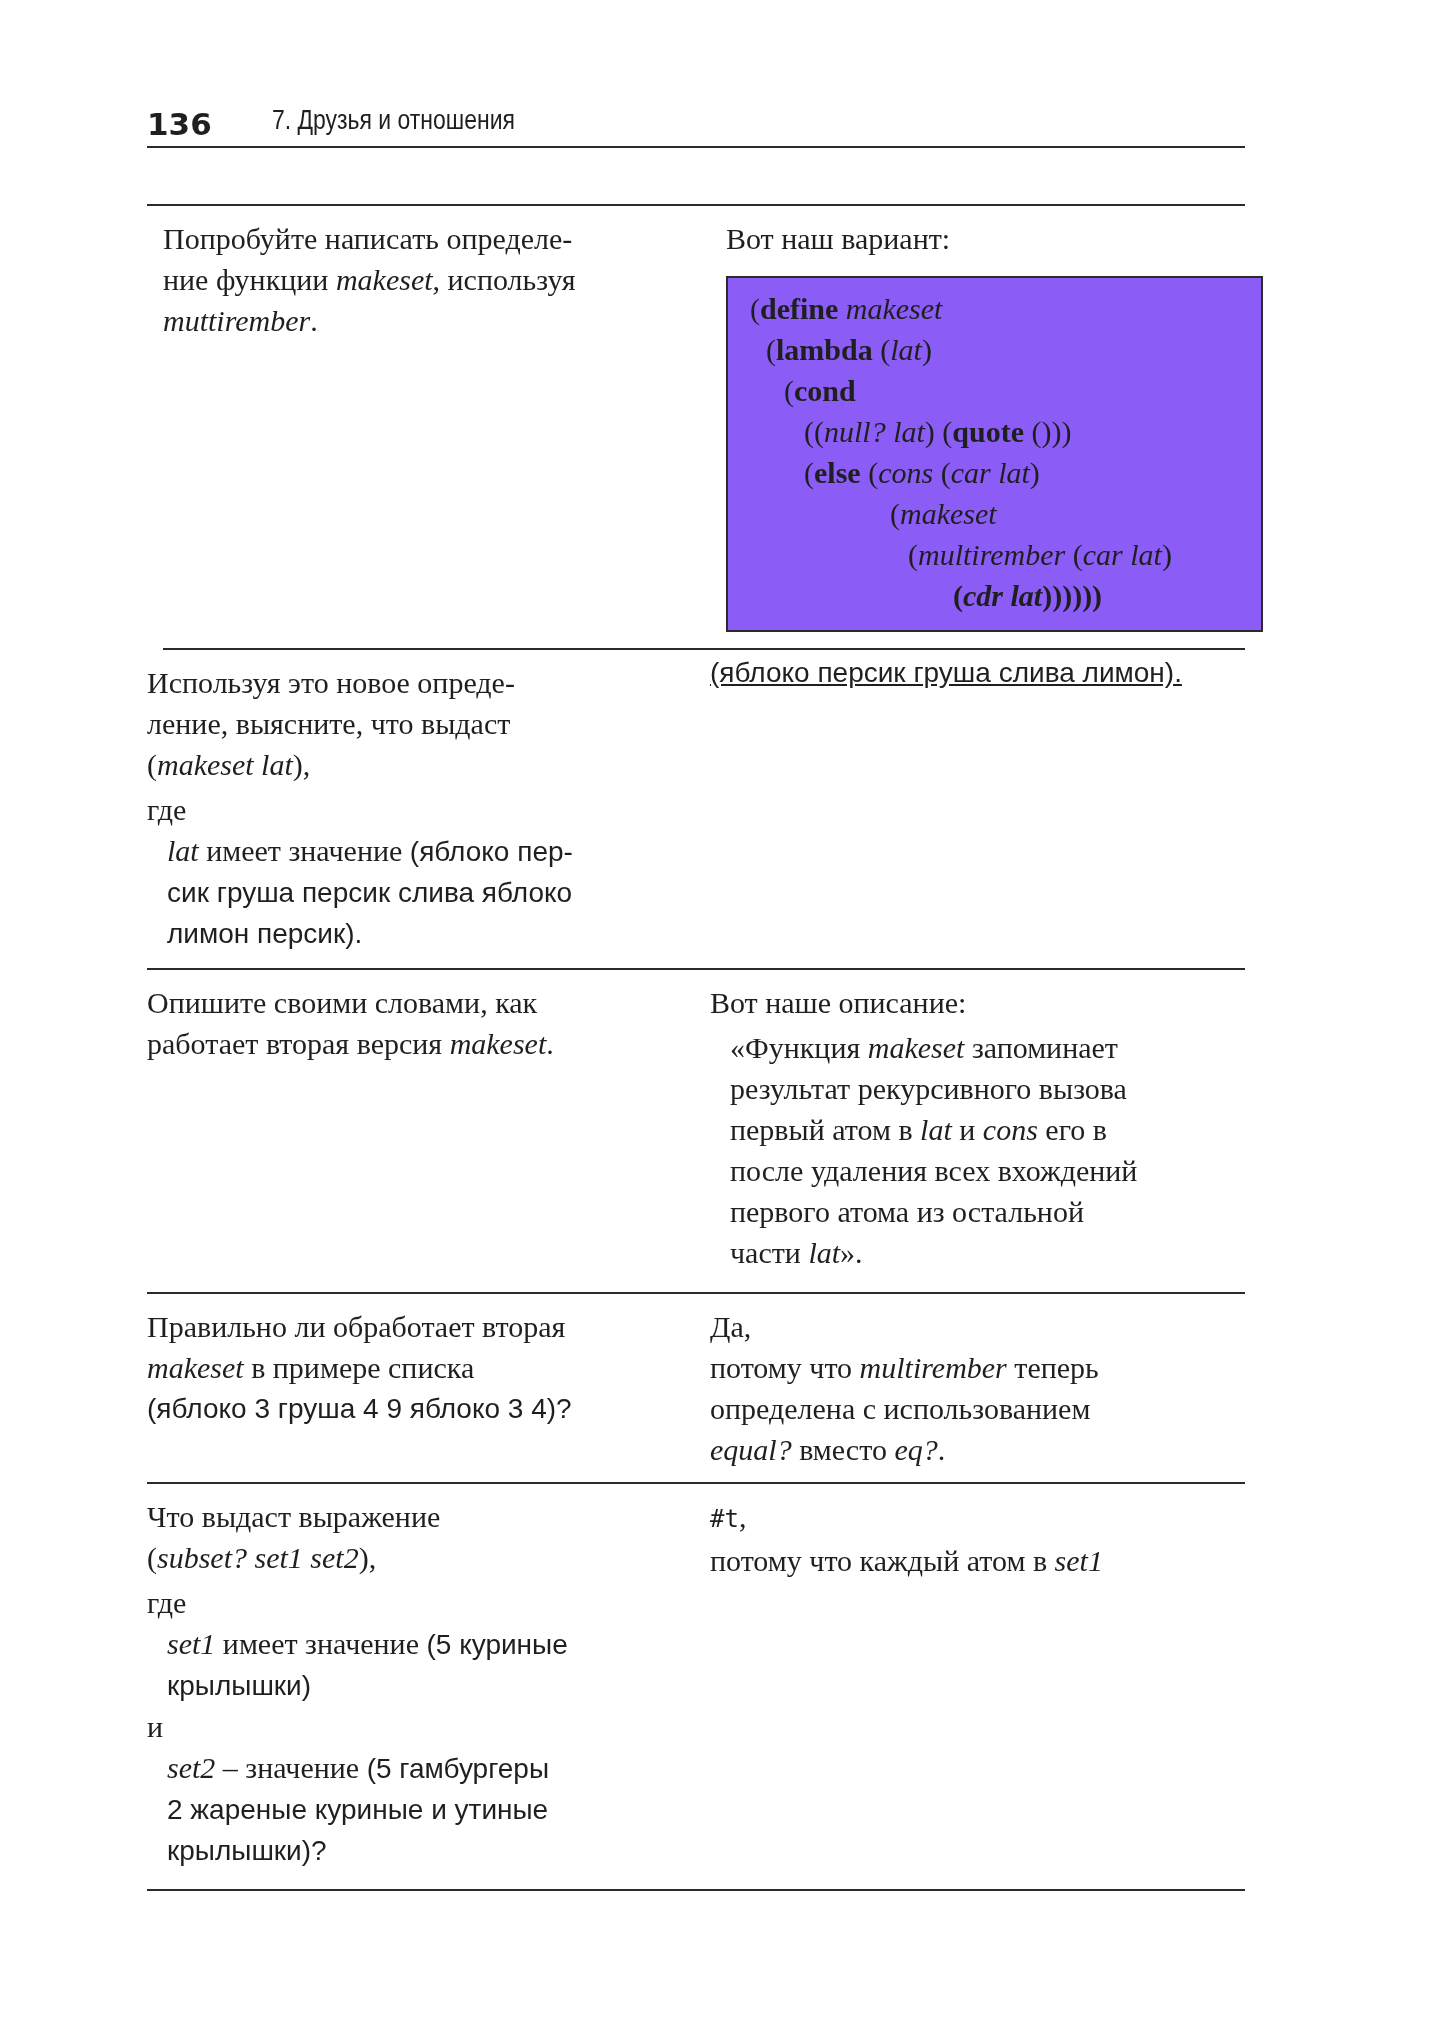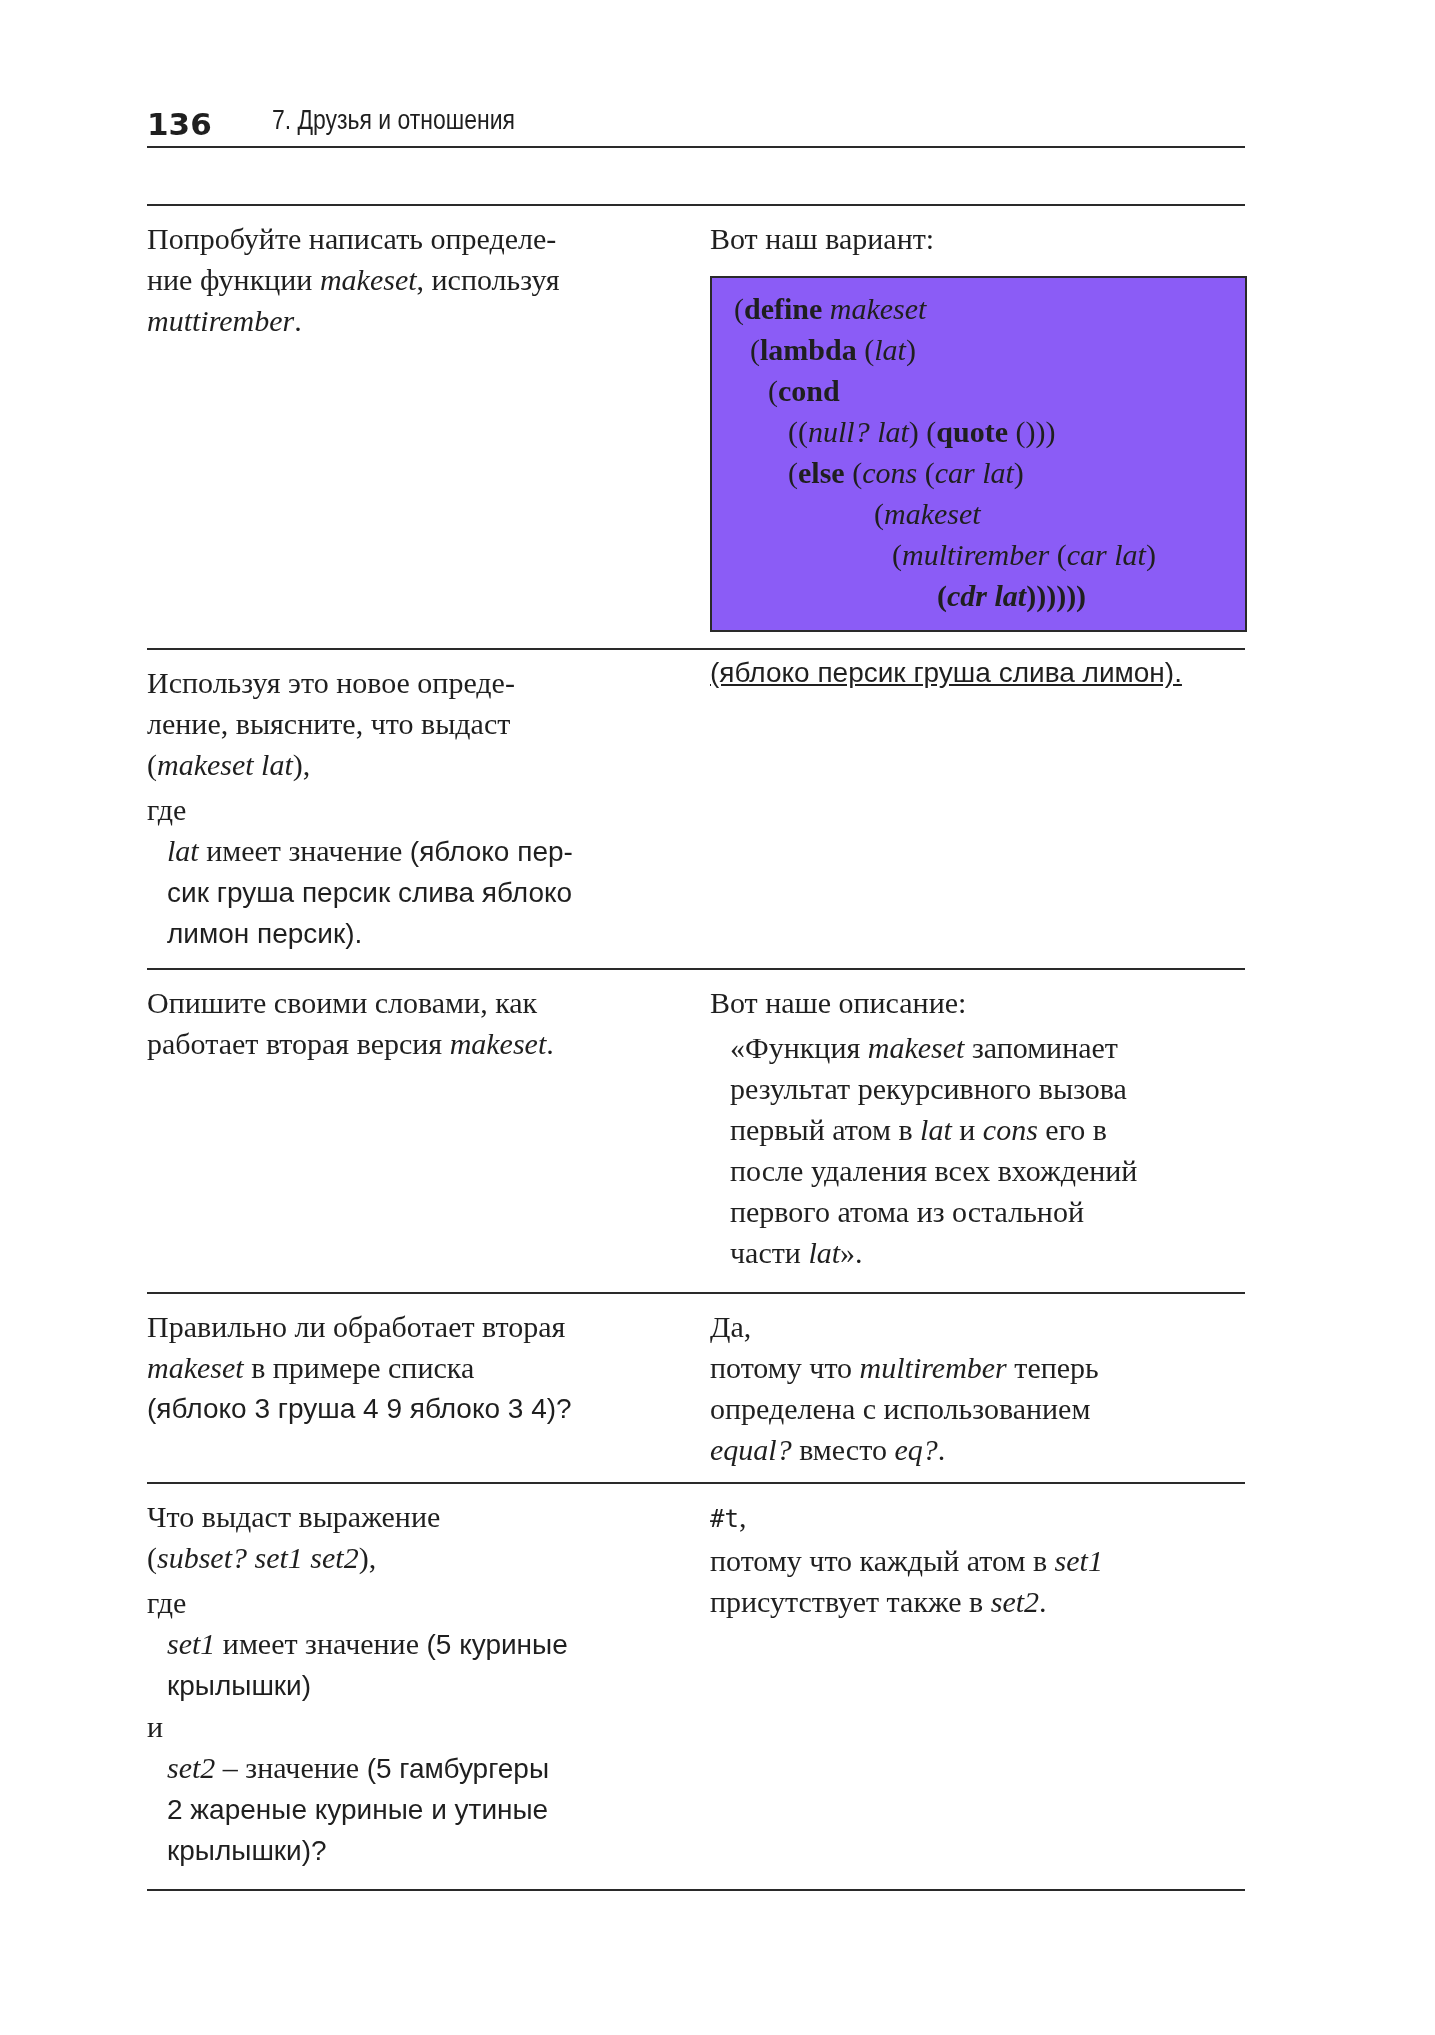--- a/index.html
+++ b/index.html
@@ -32,21 +32,21 @@
 
 <div class="page">
 
   <div class="header">
     <span class="pagenum">136</span>
     <span class="chapter">7. Друзья и отношения</span>
   </div>
 
   <div class="table">
 
-    <div class="row" style="height:442px;">
+    <div class="row" style="height:442px;margin-left:16px;">
       <div class="cell left" style="top:12px;">
         <p><span>Попробуйте написать определе-</span></p>
         <p><span>ние функции </span><i>makeset</i><span>, используя</span></p>
         <p><i>muttirember</i><span>.</span></p>
       </div>
       <div class="cell right" style="top:12px;">
         <p>Вот наш вариант:</p>
       </div>
       <div class="codebox" style="top:70px; height:352px;">
         <div class="codeline" style="left:22px; top:10px;">(<span class="kw">define</span> <i>makeset</i></div>
@@ -121,18 +121,17 @@
         <p>и</p>
         <div class="indent">
           <p class="jall"><i>set2</i><span> – значение </span><span class="sans">(5 гамбургеры</span></p>
           <p class="jall sans">2 жареные куриные и утиные</p>
           <p class="sans">крылышки)?</p>
         </div>
       </div>
       <div class="cell right" style="top:12px;">
         <p><span class="mono">#t</span><span>,</span></p>
         <p class="jall"><span>потому что каждый атом в </span><i>set1</i></p>
-        <p><span>присутствует также в </span><i>set2</i><span>.</span></p>
       </div>
     </div>
 
   </div>
 </div>
 
 </body></html>

